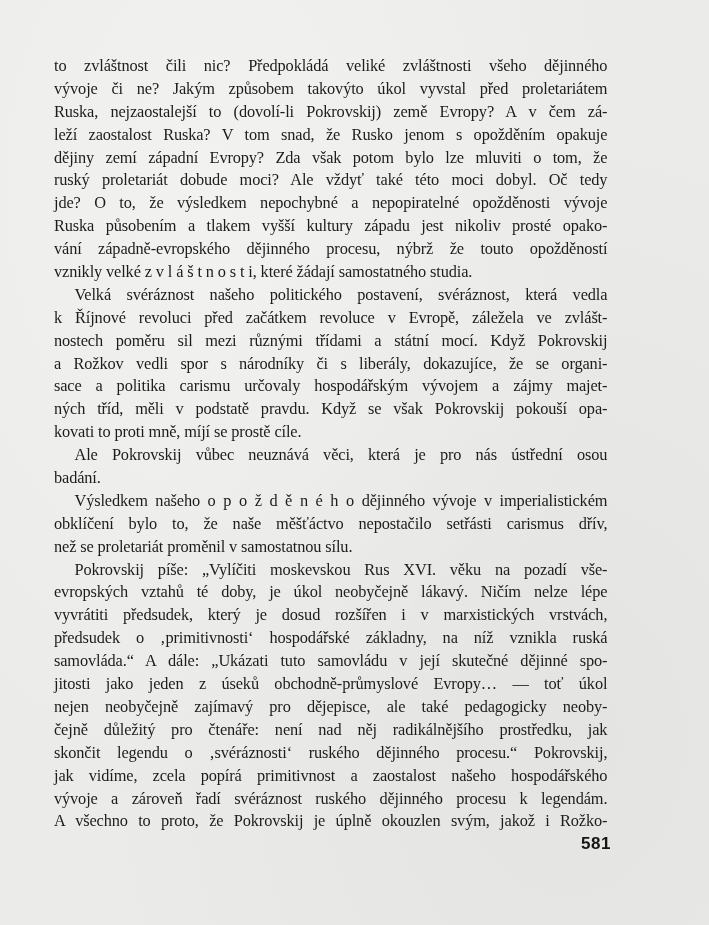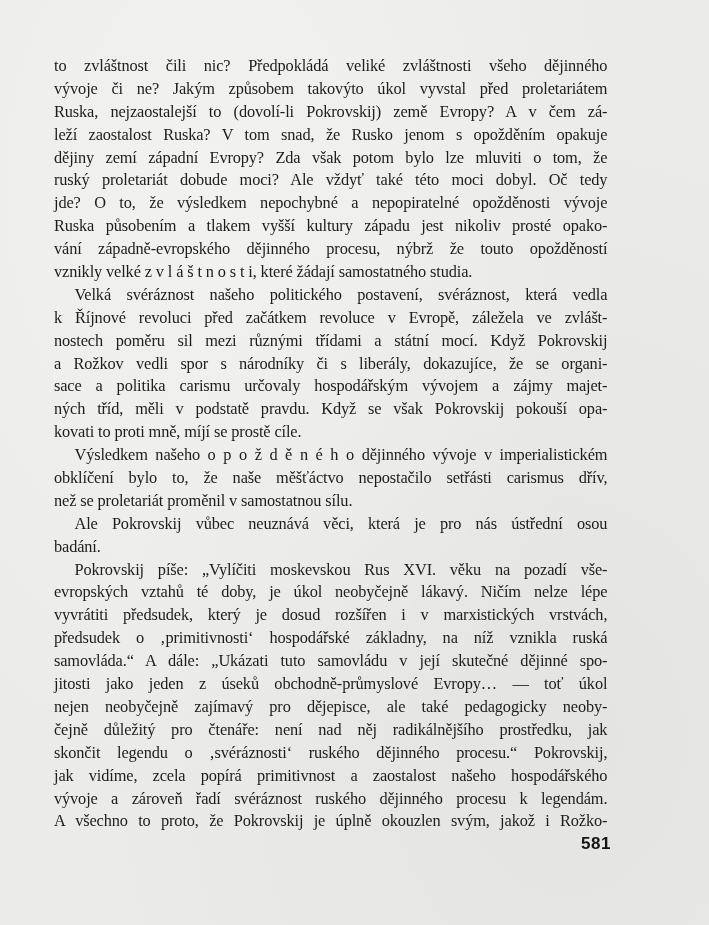--- a/index.html
+++ b/index.html
@@ -87,28 +87,28 @@
       <span class="line indent">Velká svéráznost našeho politického postavení, svéráznost, která vedla</span>
       <span class="line">k Říjnové revoluci před začátkem revoluce v Evropě, záležela ve zvlášt-</span>
       <span class="line">nostech poměru sil mezi různými třídami a státní mocí. Když Pokrovskij</span>
       <span class="line">a Rožkov vedli spor s národníky či s liberály, dokazujíce, že se organi-</span>
       <span class="line">sace a politika carismu určovaly hospodářským vývojem a zájmy majet-</span>
       <span class="line">ných tříd, měli v podstatě pravdu. Když se však Pokrovskij pokouší opa-</span>
       <span class="line last">kovati to proti mně, míjí se prostě cíle.</span>
     </div>
 
     <div>
+      <span class="line indent">Ale Pokrovskij vůbec neuznává věci, která je pro nás ústřední osou</span>
+      <span class="line last">badání.</span>
+    </div>
+
+    <div>
       <span class="line indent">Výsledkem našeho o p o ž d ě n é h o dějinného vývoje v imperialistickém</span>
       <span class="line">obklíčení bylo to, že naše měšťáctvo nepostačilo setřásti carismus dřív,</span>
       <span class="line last">než se proletariát proměnil v samostatnou sílu.</span>
-    </div>
-
-    <div>
-      <span class="line indent">Ale Pokrovskij vůbec neuznává věci, která je pro nás ústřední osou</span>
-      <span class="line last">badání.</span>
     </div>
 
     <div>
       <span class="line indent">Pokrovskij píše: „Vylíčiti moskevskou Rus XVI. věku na pozadí vše-</span>
       <span class="line">evropských vztahů té doby, je úkol neobyčejně lákavý. Ničím nelze lépe</span>
       <span class="line">vyvrátiti předsudek, který je dosud rozšířen i v marxistických vrstvách,</span>
       <span class="line">předsudek o ‚primitivnosti‘ hospodářské základny, na níž vznikla ruská</span>
       <span class="line">samovláda.“ A dále: „Ukázati tuto samovládu v její skutečné dějinné spo-</span>
       <span class="line">jitosti jako jeden z úseků obchodně-průmyslové Evropy… — toť úkol</span>
       <span class="line">nejen neobyčejně zajímavý pro dějepisce, ale také pedagogicky neoby-</span>

